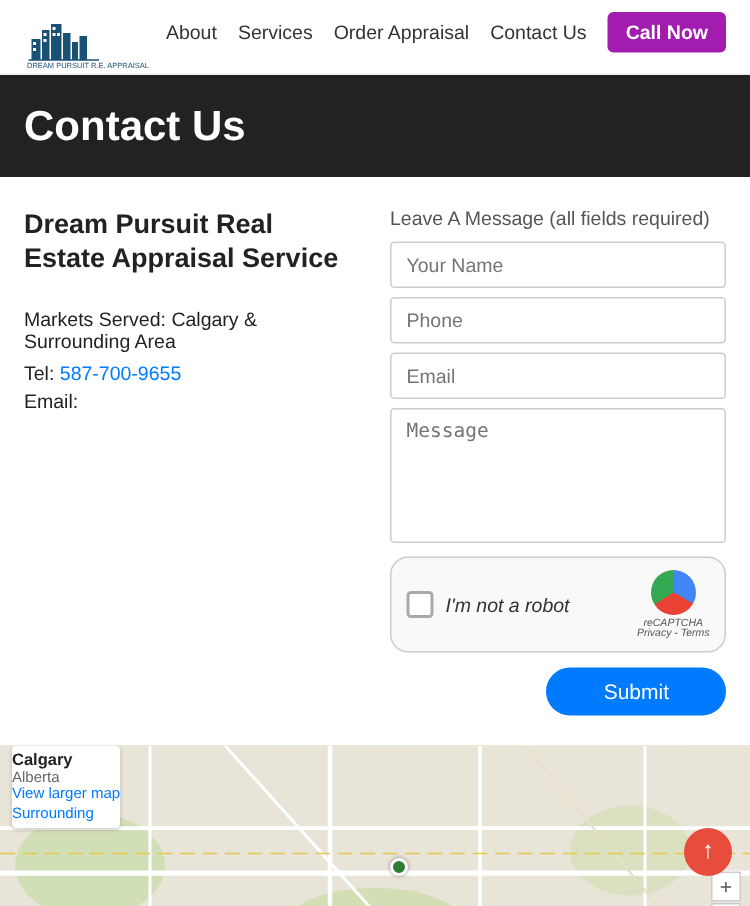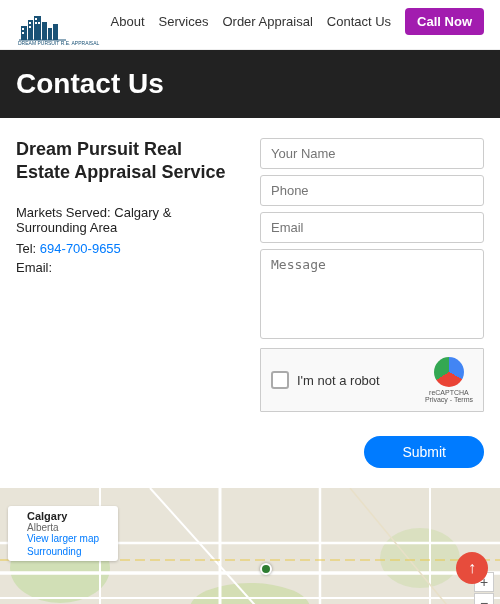--- a/index.html
+++ b/index.html
@@ -40,22 +40,22 @@
 
     .form-label { font-size: 13px; color: #555; margin-bottom: 8px; display: block; }
     .form-field {
       width: 100%; border: 1px solid #ccc; border-radius: 3px;
       padding: 7px 10px; font-size: 13px; margin-bottom: 6px; outline: none;
       color: #14532d;
     }
     textarea.form-field { height: 90px; resize: none; }
     .recaptcha-row {
       display: flex; align-items: center; gap: 8px;
-      border: 1px solid #ccc; border-radius: 1px; padding: 8px 10px;
-      background: #f9f9f9; margin-bottom: 24px;
+      border: 1px solid #ccc; border-radius: 12px; padding: 8px 10px;
+      background: #f9f9f9; margin-bottom: 10px; font-style: italic;
     }
     .recaptcha-checkbox {
       width: 18px; height: 18px; border: 2px solid #aaa; border-radius: 3px;
       background: #fff; cursor: pointer;
     }
     .recaptcha-text { font-size: 13px; color: #333; flex: 1; }
     .recaptcha-logo {
       display: flex; flex-direction: column; align-items: center; font-size: 7px; color: #555;
     }
     .recaptcha-logo .rc-icon {
@@ -72,22 +72,22 @@
     
     .map-container {
       width: 100%; height: 145px; background: #e8e0d0; position: relative; overflow: hidden;
     }
     .map-placeholder {
       width: 100%; height: 100%;
       background: linear-gradient(135deg, #d4e8c8 0%, #c8d8a0 30%, #e8e0c0 60%, #d0c8a0 100%);
       position: relative;
     }
     .map-overlay-card {
-      position: absolute; top: 18px; left: 8px;
-      background: #fff; border-radius: 3px; padding: 4px 19px;
+      position: absolute; top: 0; left: 8px;
+      background: #fff; border-radius: 3px; padding: 4px 0;
       font-size: 10px; box-shadow: 0 1px 3px rgba(0,0,0,0.2);
     }
     .map-overlay-card .city { font-weight: bold; font-size: 11px; }
     .map-overlay-card .province { color: #666; }
     .map-overlay-card .directions {
       color: #007bff; font-size: 10px; cursor: pointer; margin-top: 2px;
     }
     .map-view-larger { font-size: 10px; color: #007bff; cursor: pointer; }
     .map-zoom-controls {
       position: absolute; right: 6px; bottom: 20px;
@@ -161,28 +161,29 @@
 <div class="main-content">
 
   <div class="left-col">
     <h2>Dream Pursuit Real Estate Appraisal Service</h2>
     <p class="markets">
       <span>Markets Served:</span>
       <span>Calgary &amp; Surrounding Area</span>
     </p>
     <p class="tel">
       <span>Tel:</span>
-      <a href="#">694-700-9655</a>
+      <a href="#">587-700-9655</a>
     </p>
     <p class="email">
       <span>Email:</span><br>
     </p>
   </div>
 
   <div class="right-col">
+    <span class="form-label">Leave A Message (all fields required)</span>
     <input class="form-field" type="text" placeholder="Your Name" style="">
     <input class="form-field" type="text" placeholder="Phone" style="">
     <input class="form-field" type="email" placeholder="Email" style="">
     <textarea class="form-field" placeholder="Message" style=""></textarea>
     <div class="recaptcha-row">
       <div class="recaptcha-checkbox"></div>
       <span class="recaptcha-text">I'm not a robot</span>
       <div class="recaptcha-logo">
         <div class="rc-icon"></div>
         <span>reCAPTCHA</span>

